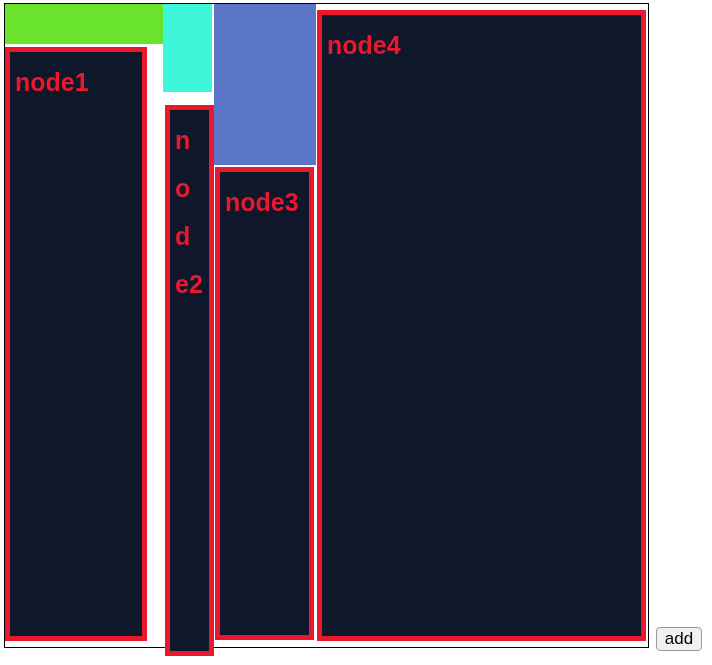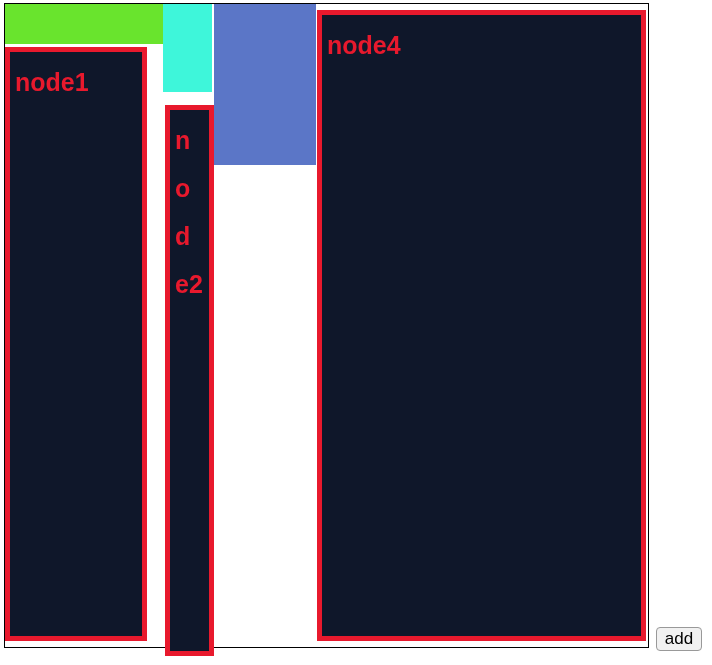--- a/index.html
+++ b/index.html
@@ -73,20 +73,23 @@
     <div class="block block-green"></div>
     <div class="block block-cyan"></div>
     <div class="block block-blue"></div>
 
     <div class="node node-1">
       <span>node1</span>
     </div>
     <div class="node node-2">
       <span>node2</span>
     </div>
+    <div class="node node-3">
+      <span>node3</span>
+    </div>
     <div class="node node-4">
       <span>node4</span>
     </div>
 
   </div>
 
   <button class="add-btn">add</button>
 </div>
 
 </body></html>

